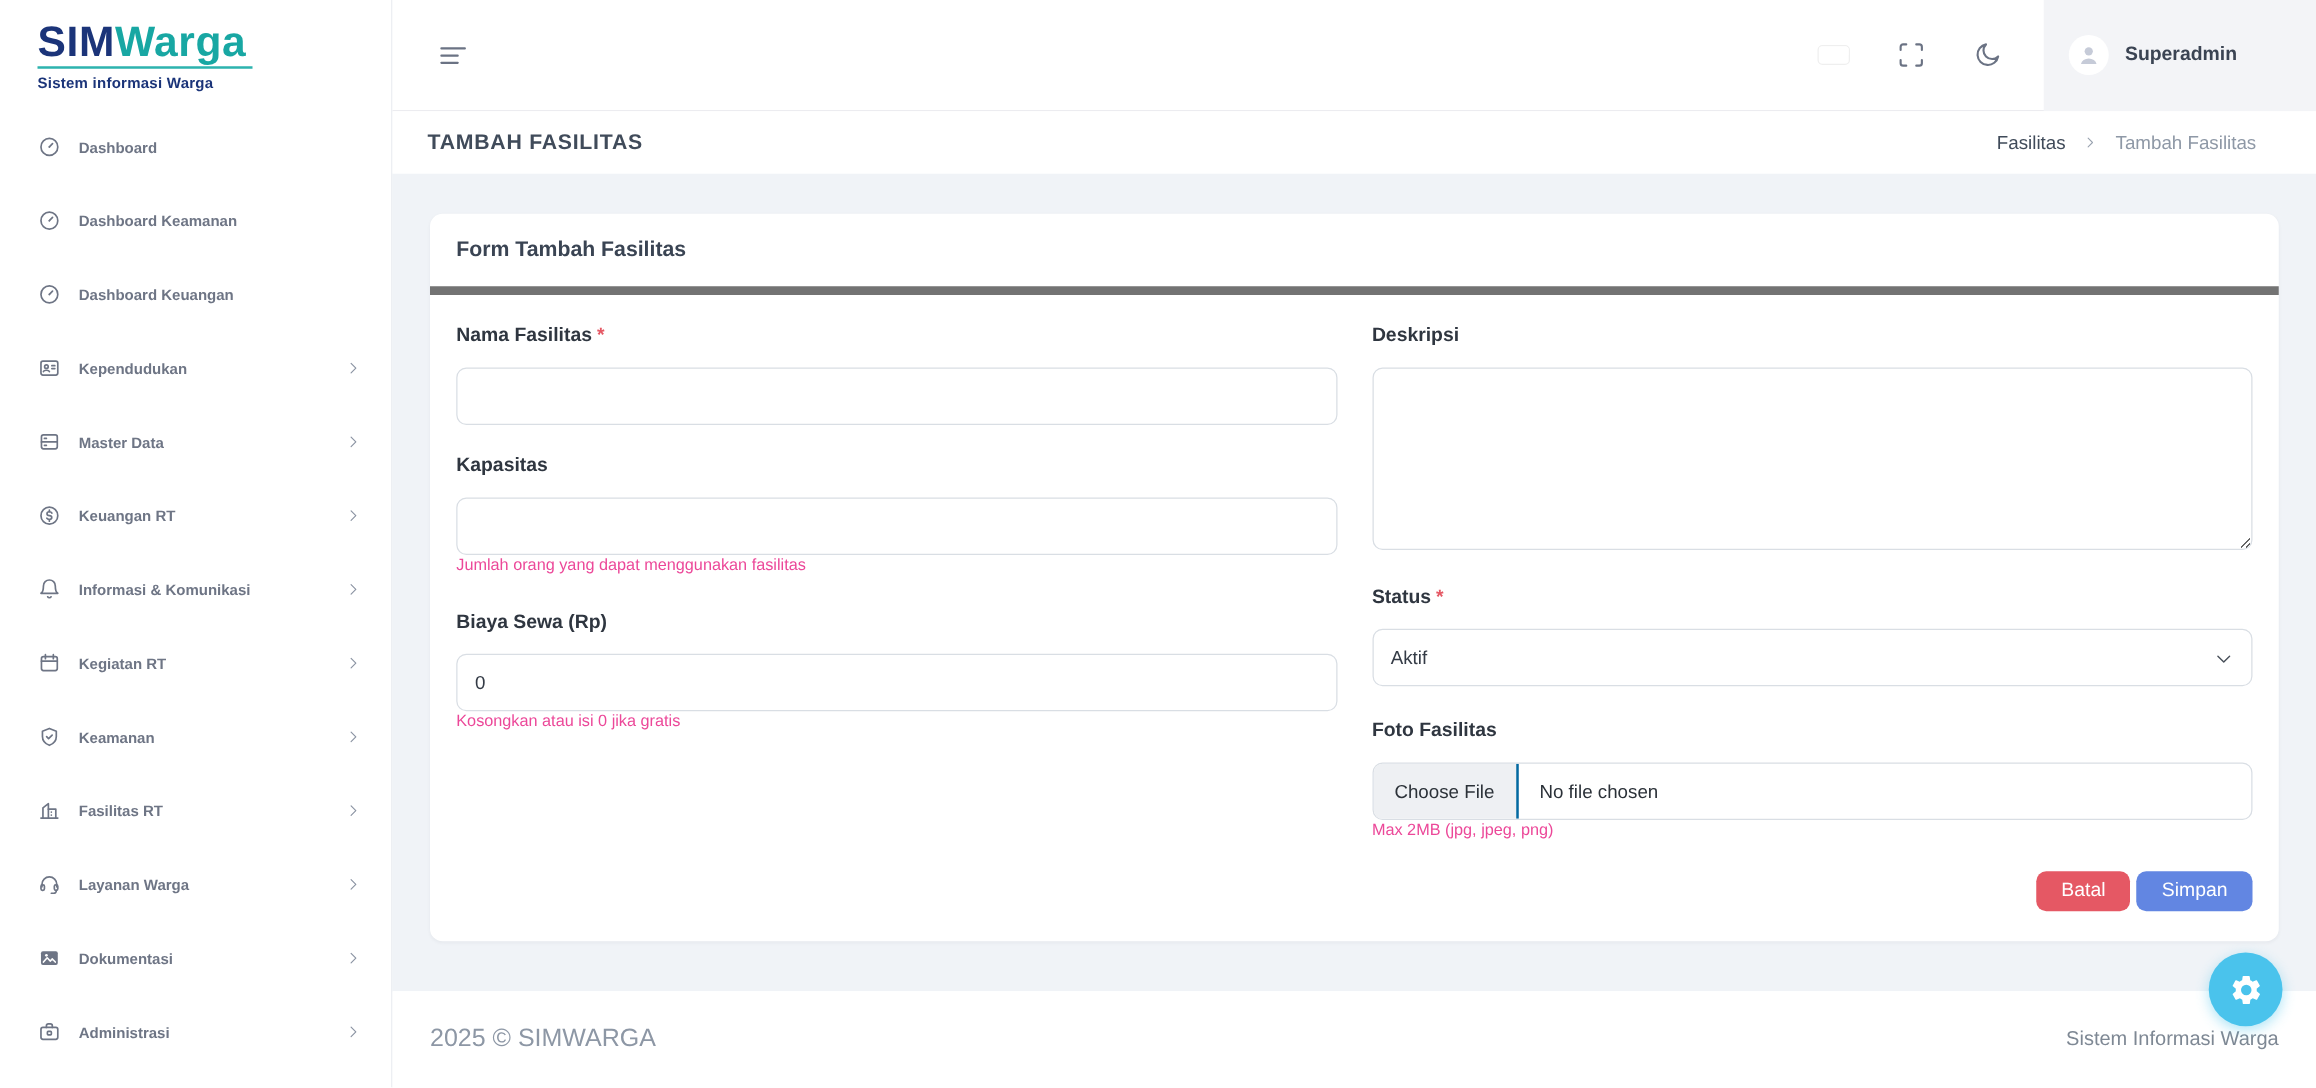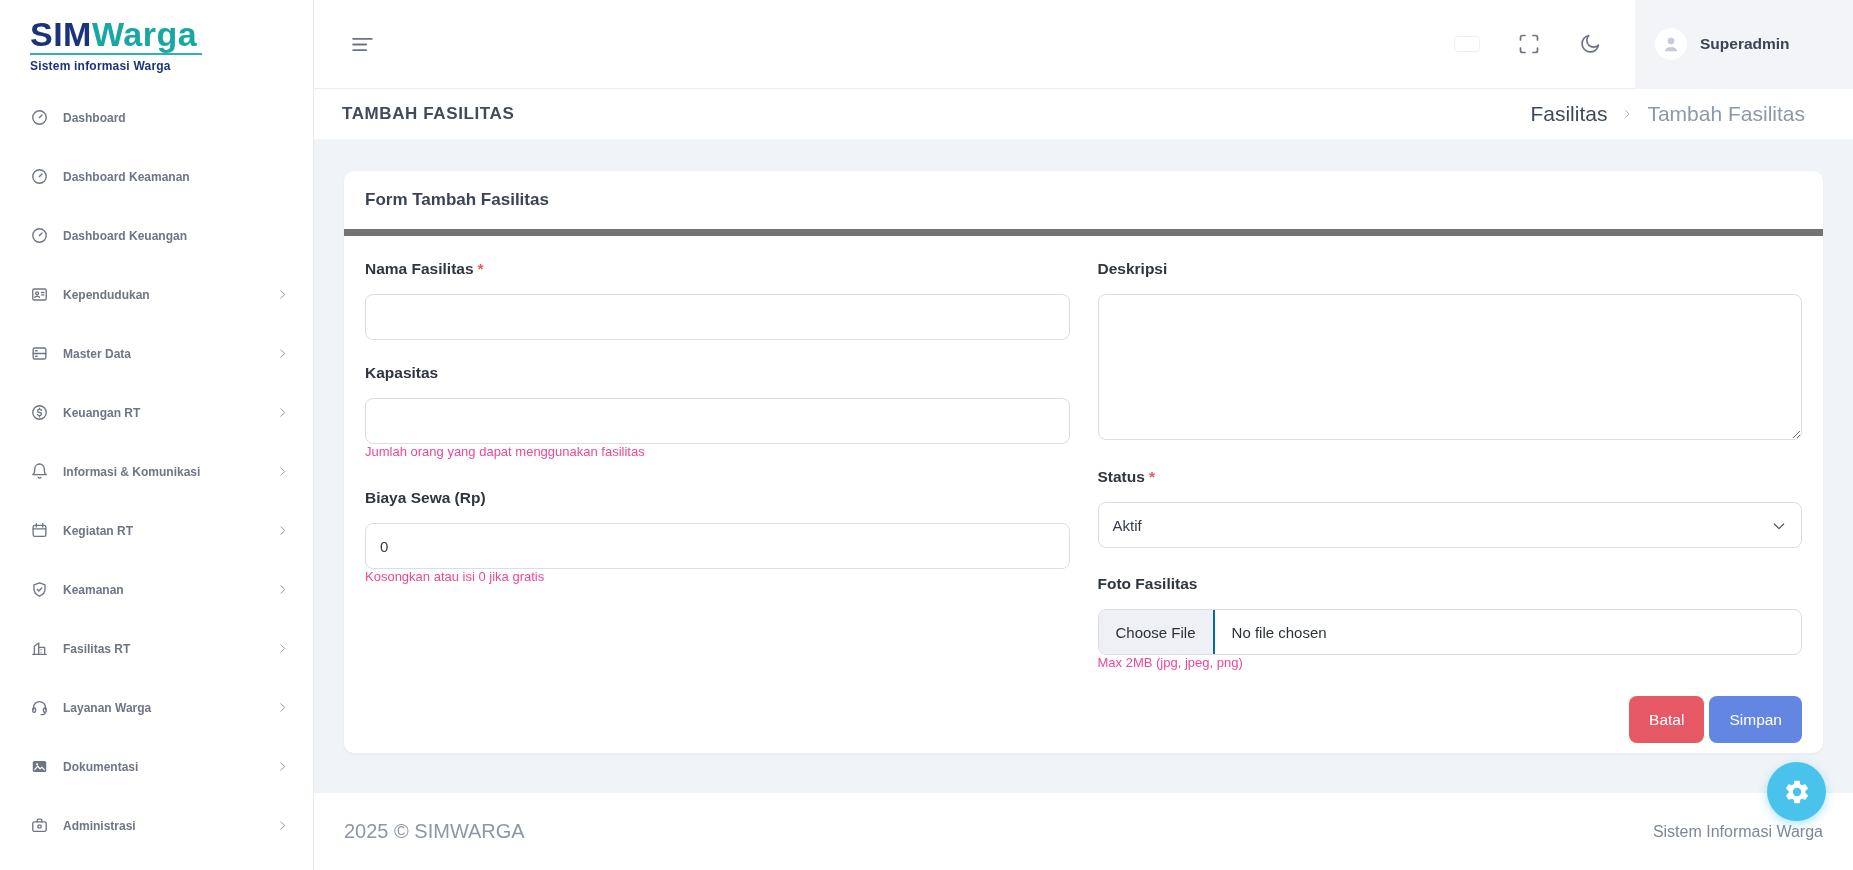--- a/index.html
+++ b/index.html
@@ -36,21 +36,21 @@
   .flag { width:26px; height:16px; border-radius:4px; overflow:hidden; border:1px solid #efefef; margin-left:0; cursor:pointer; }
   .flag .red { height:9px; background:#e81f2d; }
   .flag .white { height:7px; background:#fff; }
   .user-chip { height:89px; background:#f3f4f7; display:flex; align-items:center; padding:0 26px 0 20px; margin-left:33px; min-width:218px; cursor:pointer; }
   .avatar { width:32px; height:32px; border-radius:50%; background:#fff; display:flex; align-items:center; justify-content:center; margin-right:13px; }
   .avatar svg { width:22px; height:22px; display:block; }
   .user-name { font-size:15.5px; font-weight:700; color:#3b4453; }
 
   .pagebar { height:50px; background:#fff; display:flex; align-items:center; padding:0 48px 0 28px; }
   .page-title { font-size:17px; font-weight:bold; color:#404b5a; letter-spacing:.6px; }
-  .breadcrumb { margin-left:auto; display:flex; align-items:center; font-size:21px; }
+  .breadcrumb { margin-left:auto; display:flex; align-items:center; font-size:15px; }
   .bc-parent { color:#3f4a59; cursor:pointer; }
   .bc-chevron { width:12px; height:12px; color:#9aa3b0; margin:0 14px; }
   .bc-chevron svg { width:12px; height:12px; display:block; }
   .bc-current { color:#8e98a6; }
 
   .content { flex:1; background:#f0f3f7; padding:32px 30px 0 30px; overflow:hidden; }
 
   .card { background:#fff; border-radius:10px; box-shadow:0 1px 3px rgba(30,40,60,.05); height:582px; }
   .card-header { height:65px; display:flex; align-items:center; padding:0 21px; border-bottom:7px solid #737373; }
   .card-title { font-size:17px; font-weight:600; color:#3a4453; }
@@ -69,21 +69,21 @@
 
   .fselect { position:relative; width:100%; height:46px; border:1px solid #d9dee4; border-radius:8px; display:flex; align-items:center; padding:0 36px 0 14px; font-size:15px; color:#343b46; cursor:pointer; background:#fff; }
   .select-chevron { position:absolute; right:14px; top:15px; width:16px; height:16px; color:#49505a; }
   .select-chevron svg { width:16px; height:16px; display:block; }
 
   .ffile { width:100%; height:46px; border:1px solid #d9dee4; border-radius:8px; display:flex; overflow:hidden; background:#fff; cursor:pointer; }
   .file-btn { background:#eef0f3; border-right:2px solid #0369a1; display:flex; align-items:center; padding:0 17px; font-size:15px; color:#2b3138; flex:none; }
   .file-text { display:flex; align-items:center; padding-left:17px; font-size:15px; color:#2b3138; }
 
   .actions { display:flex; justify-content:flex-end; margin-top:26px; }
-  .btn { border:none; border-radius:8px; height:47px; padding:0 20px; font-size:15.5px; color:#fff; cursor:pointer; font-family:"Liberation Sans", sans-serif; }
+  .btn { border:none; border-radius:8px; height:32px; padding:0 20px; font-size:15.5px; color:#fff; cursor:pointer; font-family:"Liberation Sans", sans-serif; }
   .btn-cancel { background:#e55864; }
   .btn-save { background:#6286e2; margin-left:5px; }
 
   .footer { height:77px; background:#fff; display:flex; align-items:center; padding:0 30px; }
   .footer-left { font-size:20px; color:#8d97a5; }
   .footer-right { margin-left:auto; font-size:16px; color:#7e8894; }
 
   .fab { position:absolute; left:1767px; top:762px; width:59px; height:59px; border-radius:50%; background:#4ac3ec; display:flex; align-items:center; justify-content:center; box-shadow:0 3px 10px rgba(74,195,236,.45); cursor:pointer; border:none; }
   .fab svg { width:28px; height:28px; display:block; }
 

